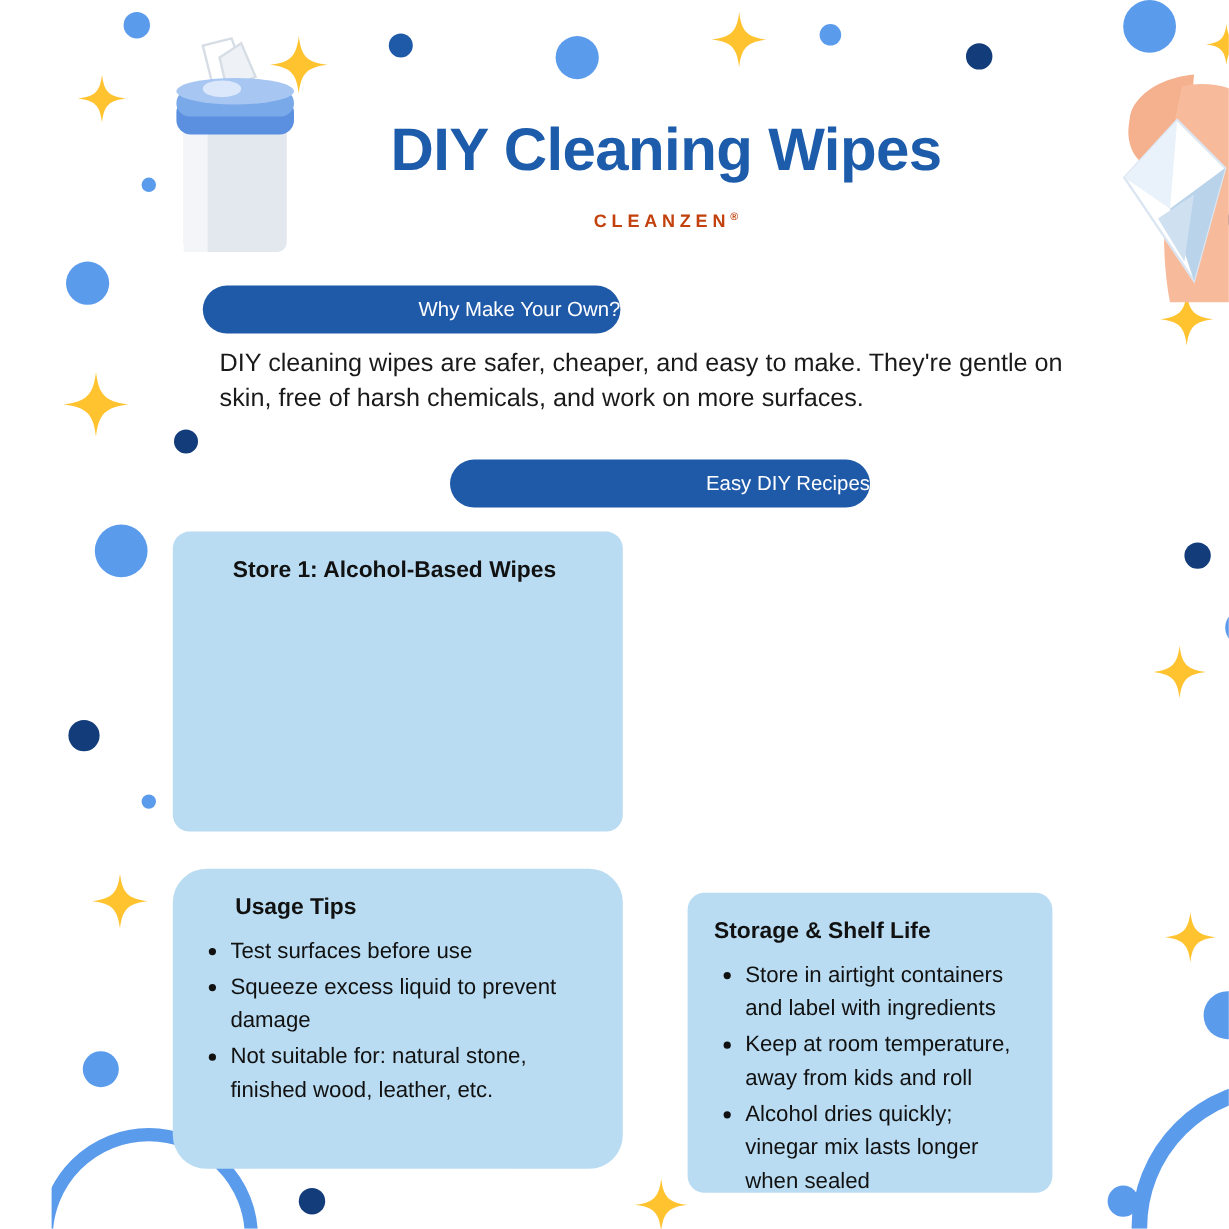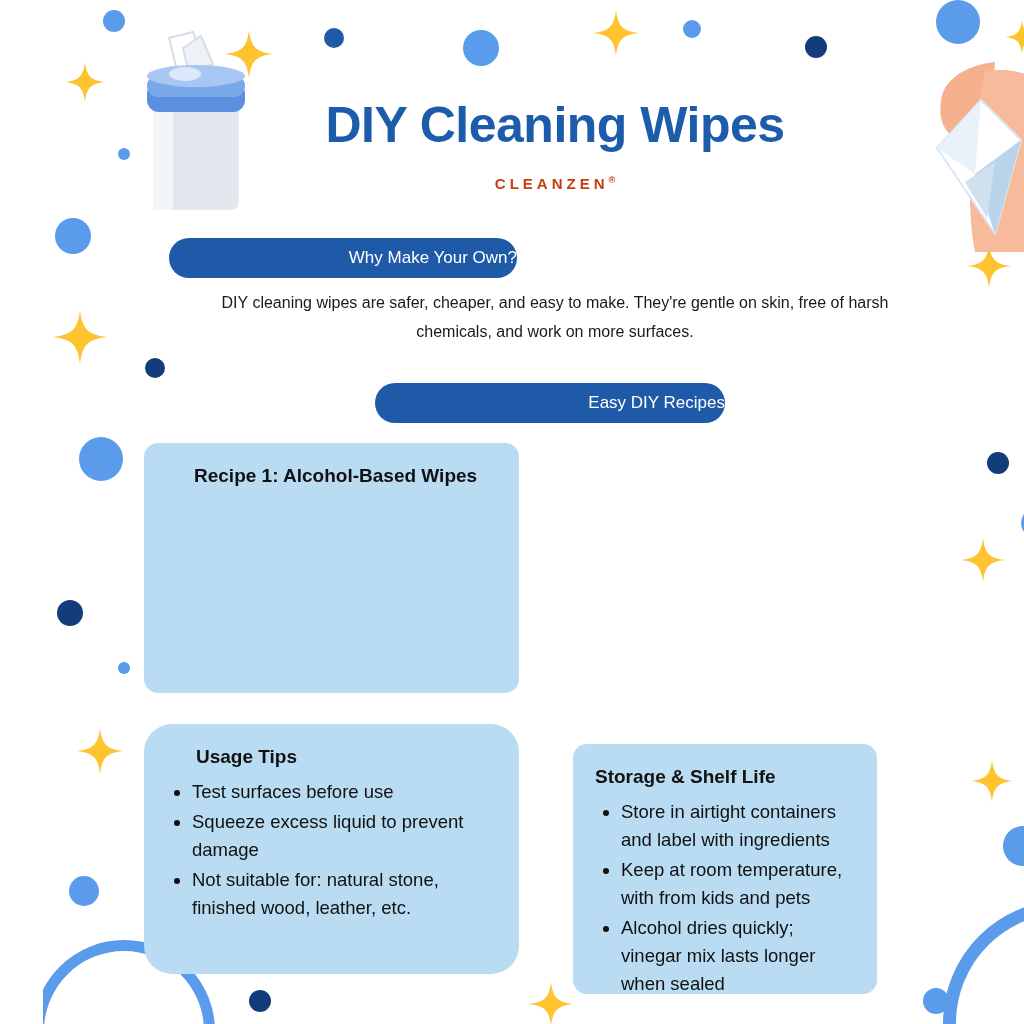--- a/index.html
+++ b/index.html
@@ -83,22 +83,22 @@
     left: 332px;
     top: 383px;
     width: 350px;
   }
 
   .intro {
     position: absolute;
     left: 140px;
     top: 288px;
     width: 744px;
-    text-align: center;
-    font-size: 16px;
+    text-align: left;
+    font-size: 21px;
     line-height: 29px;
     color: #1a1a1a;
   }
 
   
   .card {
     position: absolute;
     background: #b9dcf2;
     border-radius: 14px;
     box-sizing: border-box;
@@ -215,35 +215,35 @@
 
   <div class="title">DIY Cleaning Wipes</div>
   <div class="brand"><span>CLEANZEN</span><span class="tm">®</span></div>
 
   <div class="pill" id="pill-why">Why Make Your Own?</div>
   <div class="intro">DIY cleaning wipes are safer, cheaper, and easy to make. They're gentle on skin, free of harsh chemicals, and work on more surfaces.</div>
 
   <div class="pill" id="pill-recipes">Easy DIY Recipes</div>
 
   <div class="card" id="card-recipe1">
-    <h3>Recipe 1: Alcohol-Based Wipes</h3>
+    <h3>Store 1: Alcohol-Based Wipes</h3>
   </div>
 
 
   <div class="card" id="card-usage">
     <h3>Usage Tips</h3>
     <ul>
       <li>Test surfaces before use</li>
       <li>Squeeze excess liquid to prevent damage</li>
       <li>Not suitable for: natural stone, finished wood, leather, etc.</li>
     </ul>
   </div>
 
   <div class="card" id="card-storage">
     <h3>Storage &amp; Shelf Life</h3>
     <ul>
       <li>Store in airtight containers and label with ingredients</li>
-      <li>Keep at room temperature, with from kids and pets</li>
+      <li>Keep at room temperature, away from kids and roll</li>
       <li>Alcohol dries quickly; vinegar mix lasts longer when sealed</li>
     </ul>
   </div>
 
 </div>
 
 </body></html>

